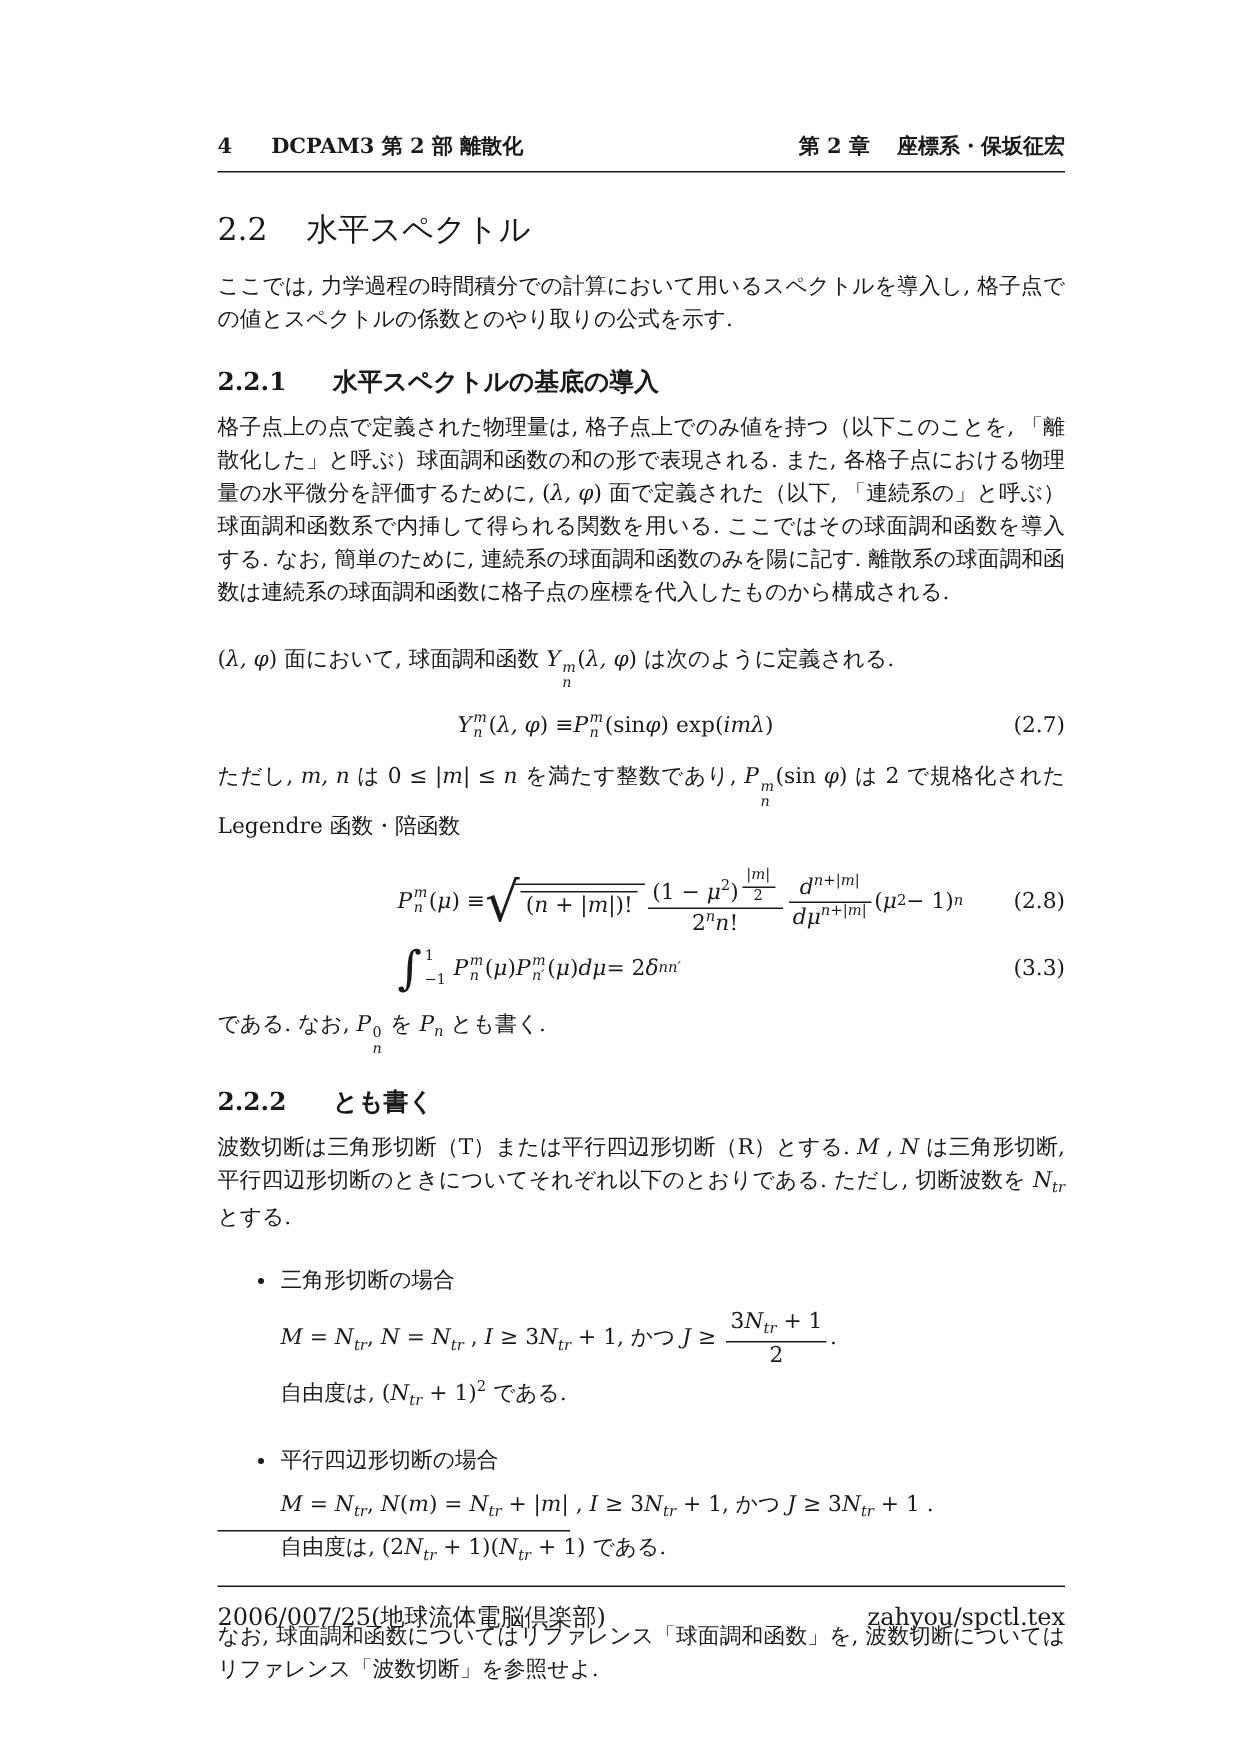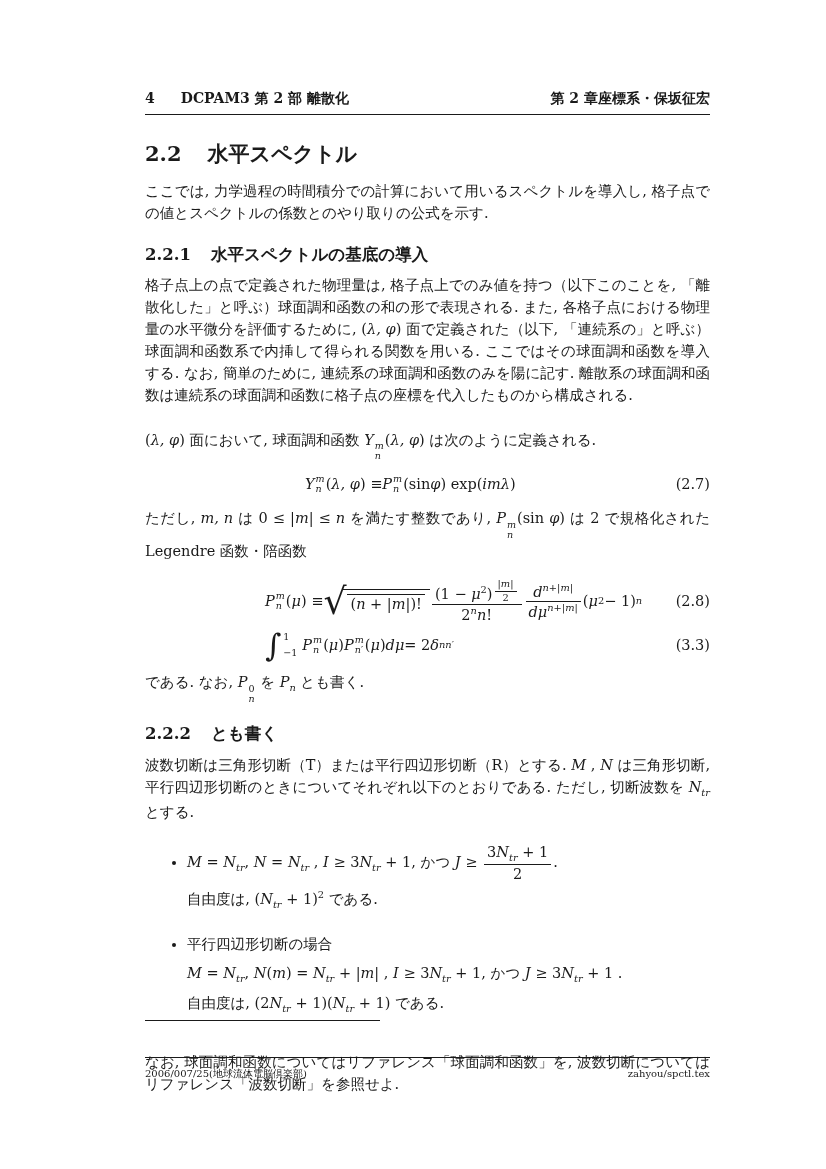--- a/index.html
+++ b/index.html
@@ -8,24 +8,24 @@
     font-family:"DejaVu Serif","Liberation Serif",serif;
     color:#1a1a1a; font-size:14.5px; line-height:1.52;
     overflow:hidden;
   }
   .content { margin:0 116px 0 145px; padding-top:88px; }
   
   .runhead { display:flex; justify-content:space-between; align-items:baseline;
              font-weight:bold; font-size:14px; border-bottom:1.2px solid #1a1a1a;
              padding-bottom:5px; }
   .rh-left { display:flex; gap:26px; }
-  .rh-right { display:flex; }
+  .rh-right { display:flex; gap:18px; }
   
-  h1.sec { font-size:21px; font-weight:bold; margin:26px 0 14px 0; display:flex; gap:26px; line-height:1.2; }
-  h2.subsec { font-size:16.5px; font-weight:bold; margin:20px 0 10px 0; display:flex; gap:20px; line-height:1.2; }
+  h1.sec { font-size:21px; font-weight:normal; margin:26px 0 14px 0; display:flex; gap:26px; line-height:1.2; }
+  h2.subsec { font-size:16.5px; font-weight:bold; margin:20px 0 10px 0; display:flex; gap:31px; line-height:1.2; }
   
   p.para { margin:8px 0 0 0; text-align:justify; }
   p.sp-top { margin-top:22px; }
   p.sp-big { margin-top:34px; }
   
   i { font-style:italic; }
   sup, sub { font-size:0.68em; }
   .ss { display:inline-flex; flex-direction:column; font-size:0.66em; line-height:1.05;
         vertical-align:-0.5em; text-align:left; margin:0 1px; }
   .frac { display:inline-flex; flex-direction:column; text-align:center;
@@ -49,21 +49,21 @@
   
   ul.blist { margin:20px 0 0 26px; padding-left:16px; }
   ul.blist li { margin-bottom:20px; }
   .li-math { margin:7px 0 5px 0; }
   
   .footnote-block { position:absolute; left:145px; width:565px; top:1020px; }
   .fn-rule { width:235px; border-top:1.1px solid #1a1a1a; }
   .fn-text { font-size:12px; margin:6px 0 0 20px; }
   .pagefoot { position:absolute; left:145px; width:565px; top:1057px; }
   .pf-rule { border-top:1px solid #1a1a1a; }
-  .pf-row { display:flex; justify-content:space-between; font-size:10px; margin-top:8px; }
+  .pf-row { display:flex; justify-content:space-between; font-size:16px; margin-top:8px; }
 </style>
 </head>
 <body>
 
 <div class="page">
   <div class="content">
 
     <div class="runhead">
       <span class="rh-left">
         <span>4</span>
@@ -156,20 +156,21 @@
 
     <h2 class="subsec">
       <span>2.2.2</span>
       <span>とも書く</span>
     </h2>
 
     <p class="para">波数切断は三角形切断（T）または平行四辺形切断（R）とする. <i>M</i> , <i>N</i> は三角形切断, 平行四辺形切断のときについてそれぞれ以下のとおりである. ただし, 切断波数を <i>N</i><sub><i>tr</i></sub> とする.</p>
 
     <ul class="blist">
       <li>
+        <div class="li-title">三角形切断の場合</div>
         <div class="li-math"><i>M</i> = <i>N</i><sub><i>tr</i></sub>,  <i>N</i> = <i>N</i><sub><i>tr</i></sub> ,   <i>I</i> ≥ 3<i>N</i><sub><i>tr</i></sub> + 1, かつ <i>J</i> ≥ <span class="frac">
               <span class="num">3<i>N</i><sub><i>tr</i></sub> + 1</span>
               <span class="den">2</span>
             </span>.</div>
         <div class="li-dof">自由度は, (<i>N</i><sub><i>tr</i></sub> + 1)<sup>2</sup> である.</div>
       </li>
       <li>
         <div class="li-title">平行四辺形切断の場合</div>
         <div class="li-math"><i>M</i> = <i>N</i><sub><i>tr</i></sub>,  <i>N</i>(<i>m</i>) = <i>N</i><sub><i>tr</i></sub> + |<i>m</i>| ,   <i>I</i> ≥ 3<i>N</i><sub><i>tr</i></sub> + 1, かつ <i>J</i> ≥ 3<i>N</i><sub><i>tr</i></sub> + 1 .</div>
         <div class="li-dof">自由度は, (2<i>N</i><sub><i>tr</i></sub> + 1)(<i>N</i><sub><i>tr</i></sub> + 1) である.</div>

